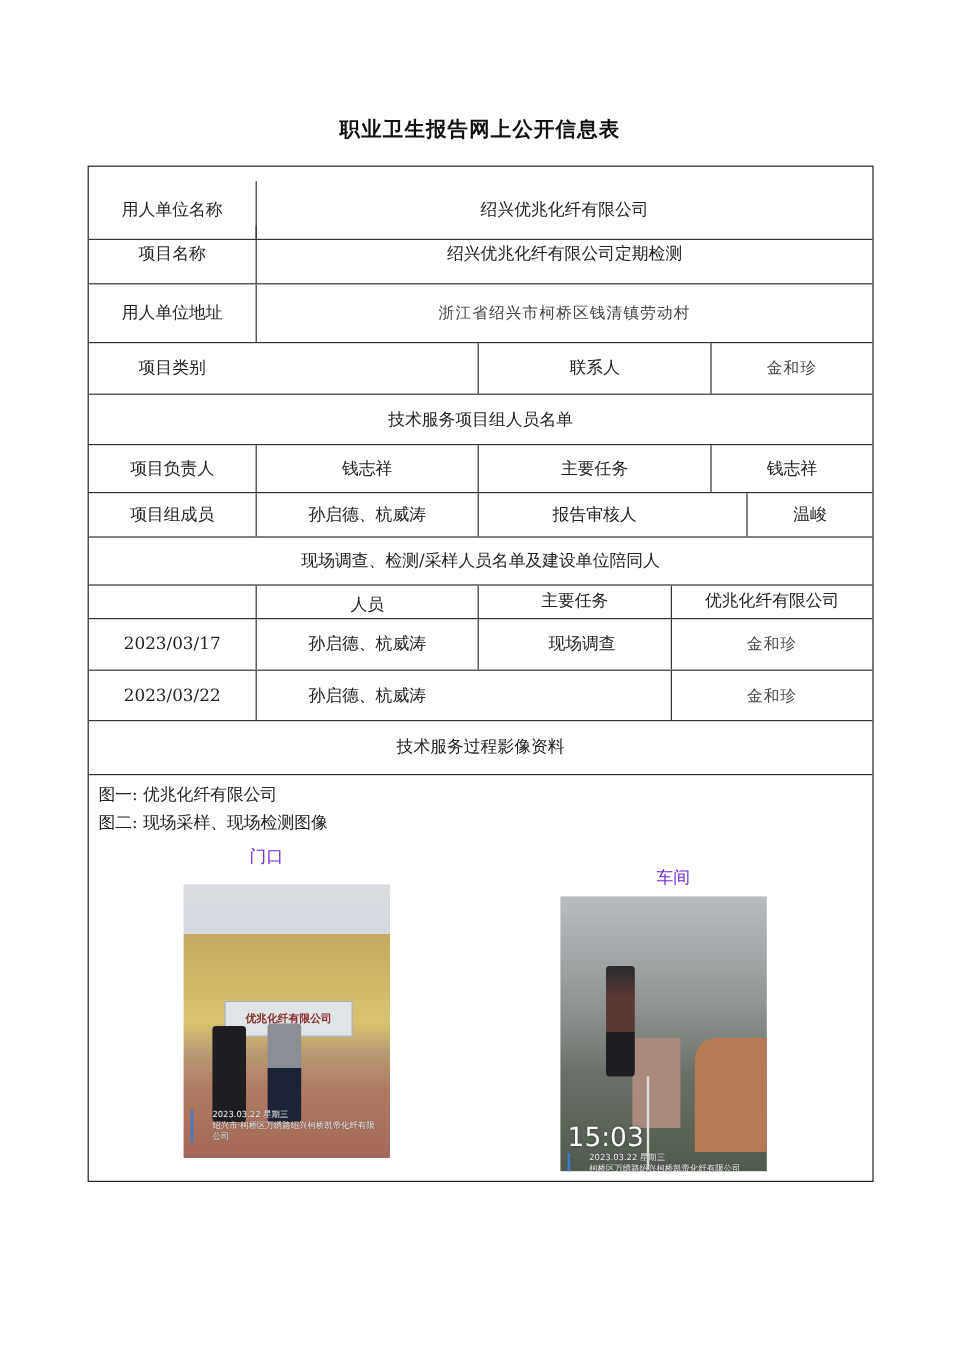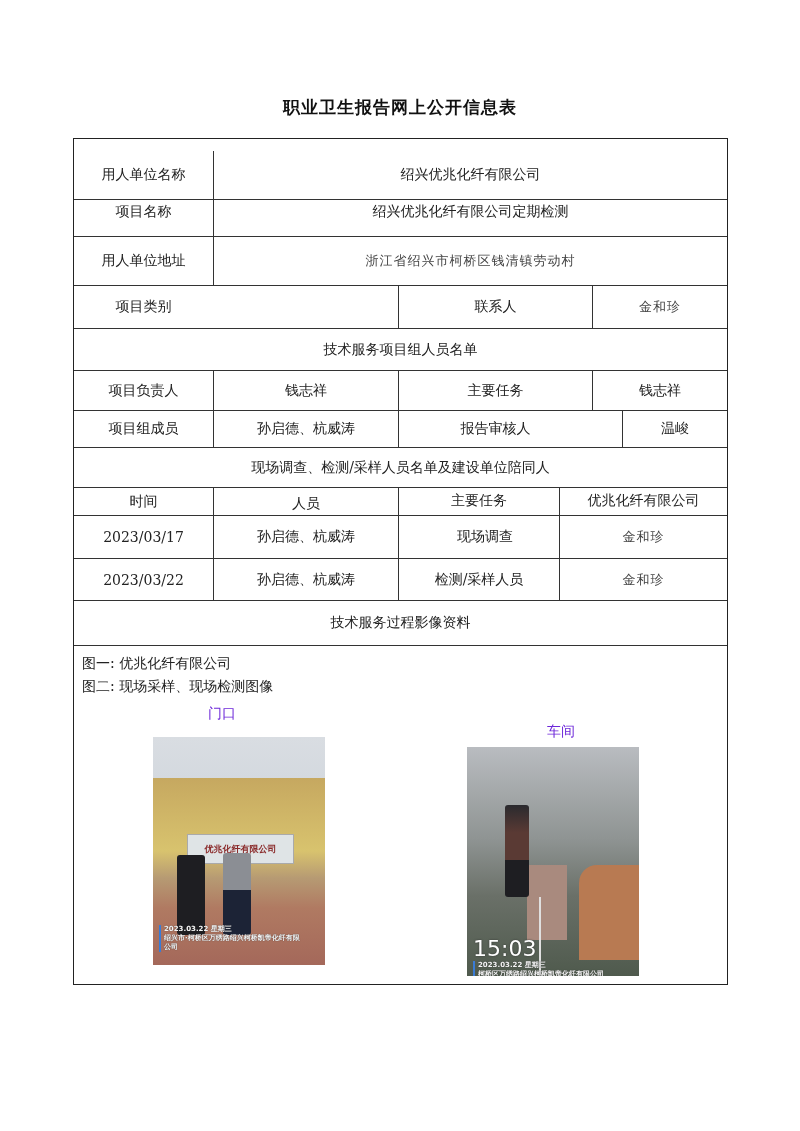--- a/index.html
+++ b/index.html
@@ -20,21 +20,21 @@
   .cap { position:absolute; font-size:14px; color:#6d28d9; }
   .photo { position:absolute; overflow:hidden; }
   .ph1 { left:79px; top:598px; width:172px; height:228px;
          background:linear-gradient(#d9dde2 0%, #d4d9df 18%, #c6a860 18%, #d8c36e 50%, #b69a73 62%, #b07a62 75%, #a4685a 100%); }
   .ph2 { left:393px; top:608px; width:172px; height:229px;
          background:linear-gradient(#b9bcc0 0%, #8f9493 40%, #6a7068 65%, #4f5a4d 100%); }
   .sign { position:absolute; left:34px; top:97px; width:105px; height:28px; background:#dfe4e6;
           border:1px solid #aaa; font-size:9px; color:#8a2a2a; display:flex; align-items:center; justify-content:center; font-weight:bold; }
   .person { position:absolute; border-radius:3px; }
   .ovl { position:absolute; left:6px; color:#f4f4f4; font-family:"DejaVu Sans", sans-serif; font-size:7px;
-         line-height:9px; border-left:2px solid #3a7bd5; padding-left:3px; text-shadow:0 0 1px #333;font-weight:bold; }
+         line-height:9px; border-left:2px solid #3a7bd5; padding-left:16px; text-shadow:0 0 1px #333; }
   .clock { position:absolute; left:6px; top:189px; font-family:"DejaVu Sans", sans-serif; font-size:22px;
            color:#fff; text-shadow:0 0 2px #333; }
   .machine { position:absolute; left:112px; top:118px; width:60px; height:95px; background:#b87a52; border-radius:18px 0 0 0; }
   .box { position:absolute; left:60px; top:118px; width:40px; height:75px; background:#a98a7e; }
   .tripod { position:absolute; left:72px; top:150px; width:2px; height:78px; background:#e0e0e0; }
 </style>
 </head>
 <body>
 
 <div class="title">职业卫生报告网上公开信息表</div>
@@ -78,37 +78,35 @@
     <div class="cell vl" style="left:139px;width:185px;">孙启德、杭威涛</div>
     <div class="cell vl" style="left:324px;width:194px;">报告审核人</div>
     <div class="cell vl" style="left:548px;right:0;">温峻</div>
   </div>
 
   <div class="row" style="top:309px;height:40px;">
     <div class="cell" style="left:0;right:0;">现场调查、检测/采样人员名单及建设单位陪同人</div>
   </div>
 
   <div class="row" style="top:349px;height:28px;">
-    <div class="cell" style="left:0;width:139px;">时间</div>
     <div class="cell vl hdr-top" style="left:324px;width:161px;">主要任务</div>
     <div class="cell vl hdr-low" style="left:139px;width:185px;">人员</div>
     <div class="cell vl hdr-top" style="left:485px;right:0;">优兆化纤有限公司</div>
   </div>
 
   <div class="row" style="top:377px;height:43px;">
     <div class="cell" style="left:0;width:139px;">2023/03/17</div>
     <div class="cell vl" style="left:139px;width:185px;">孙启德、杭威涛</div>
     <div class="cell vl" style="left:324px;width:161px;padding-left:12px;">现场调查</div>
     <div class="cell vl sans" style="left:485px;right:0;">金和珍</div>
   </div>
 
   <div class="row" style="top:420px;height:42px;">
     <div class="cell" style="left:0;width:139px;">2023/03/22</div>
     <div class="cell vl" style="left:139px;width:185px;">孙启德、杭威涛</div>
-    <div class="cell vl" style="left:324px;width:161px;">检测/采样人员</div>
     <div class="cell vl sans" style="left:485px;right:0;">金和珍</div>
   </div>
 
   <div class="row" style="top:462px;height:45px;">
     <div class="cell" style="left:0;right:0;">技术服务过程影像资料</div>
   </div>
 
   <div style="position:absolute;left:0;right:0;top:507px;bottom:0;">
     <div class="notes">
       <div>图一:   优兆化纤有限公司</div>

